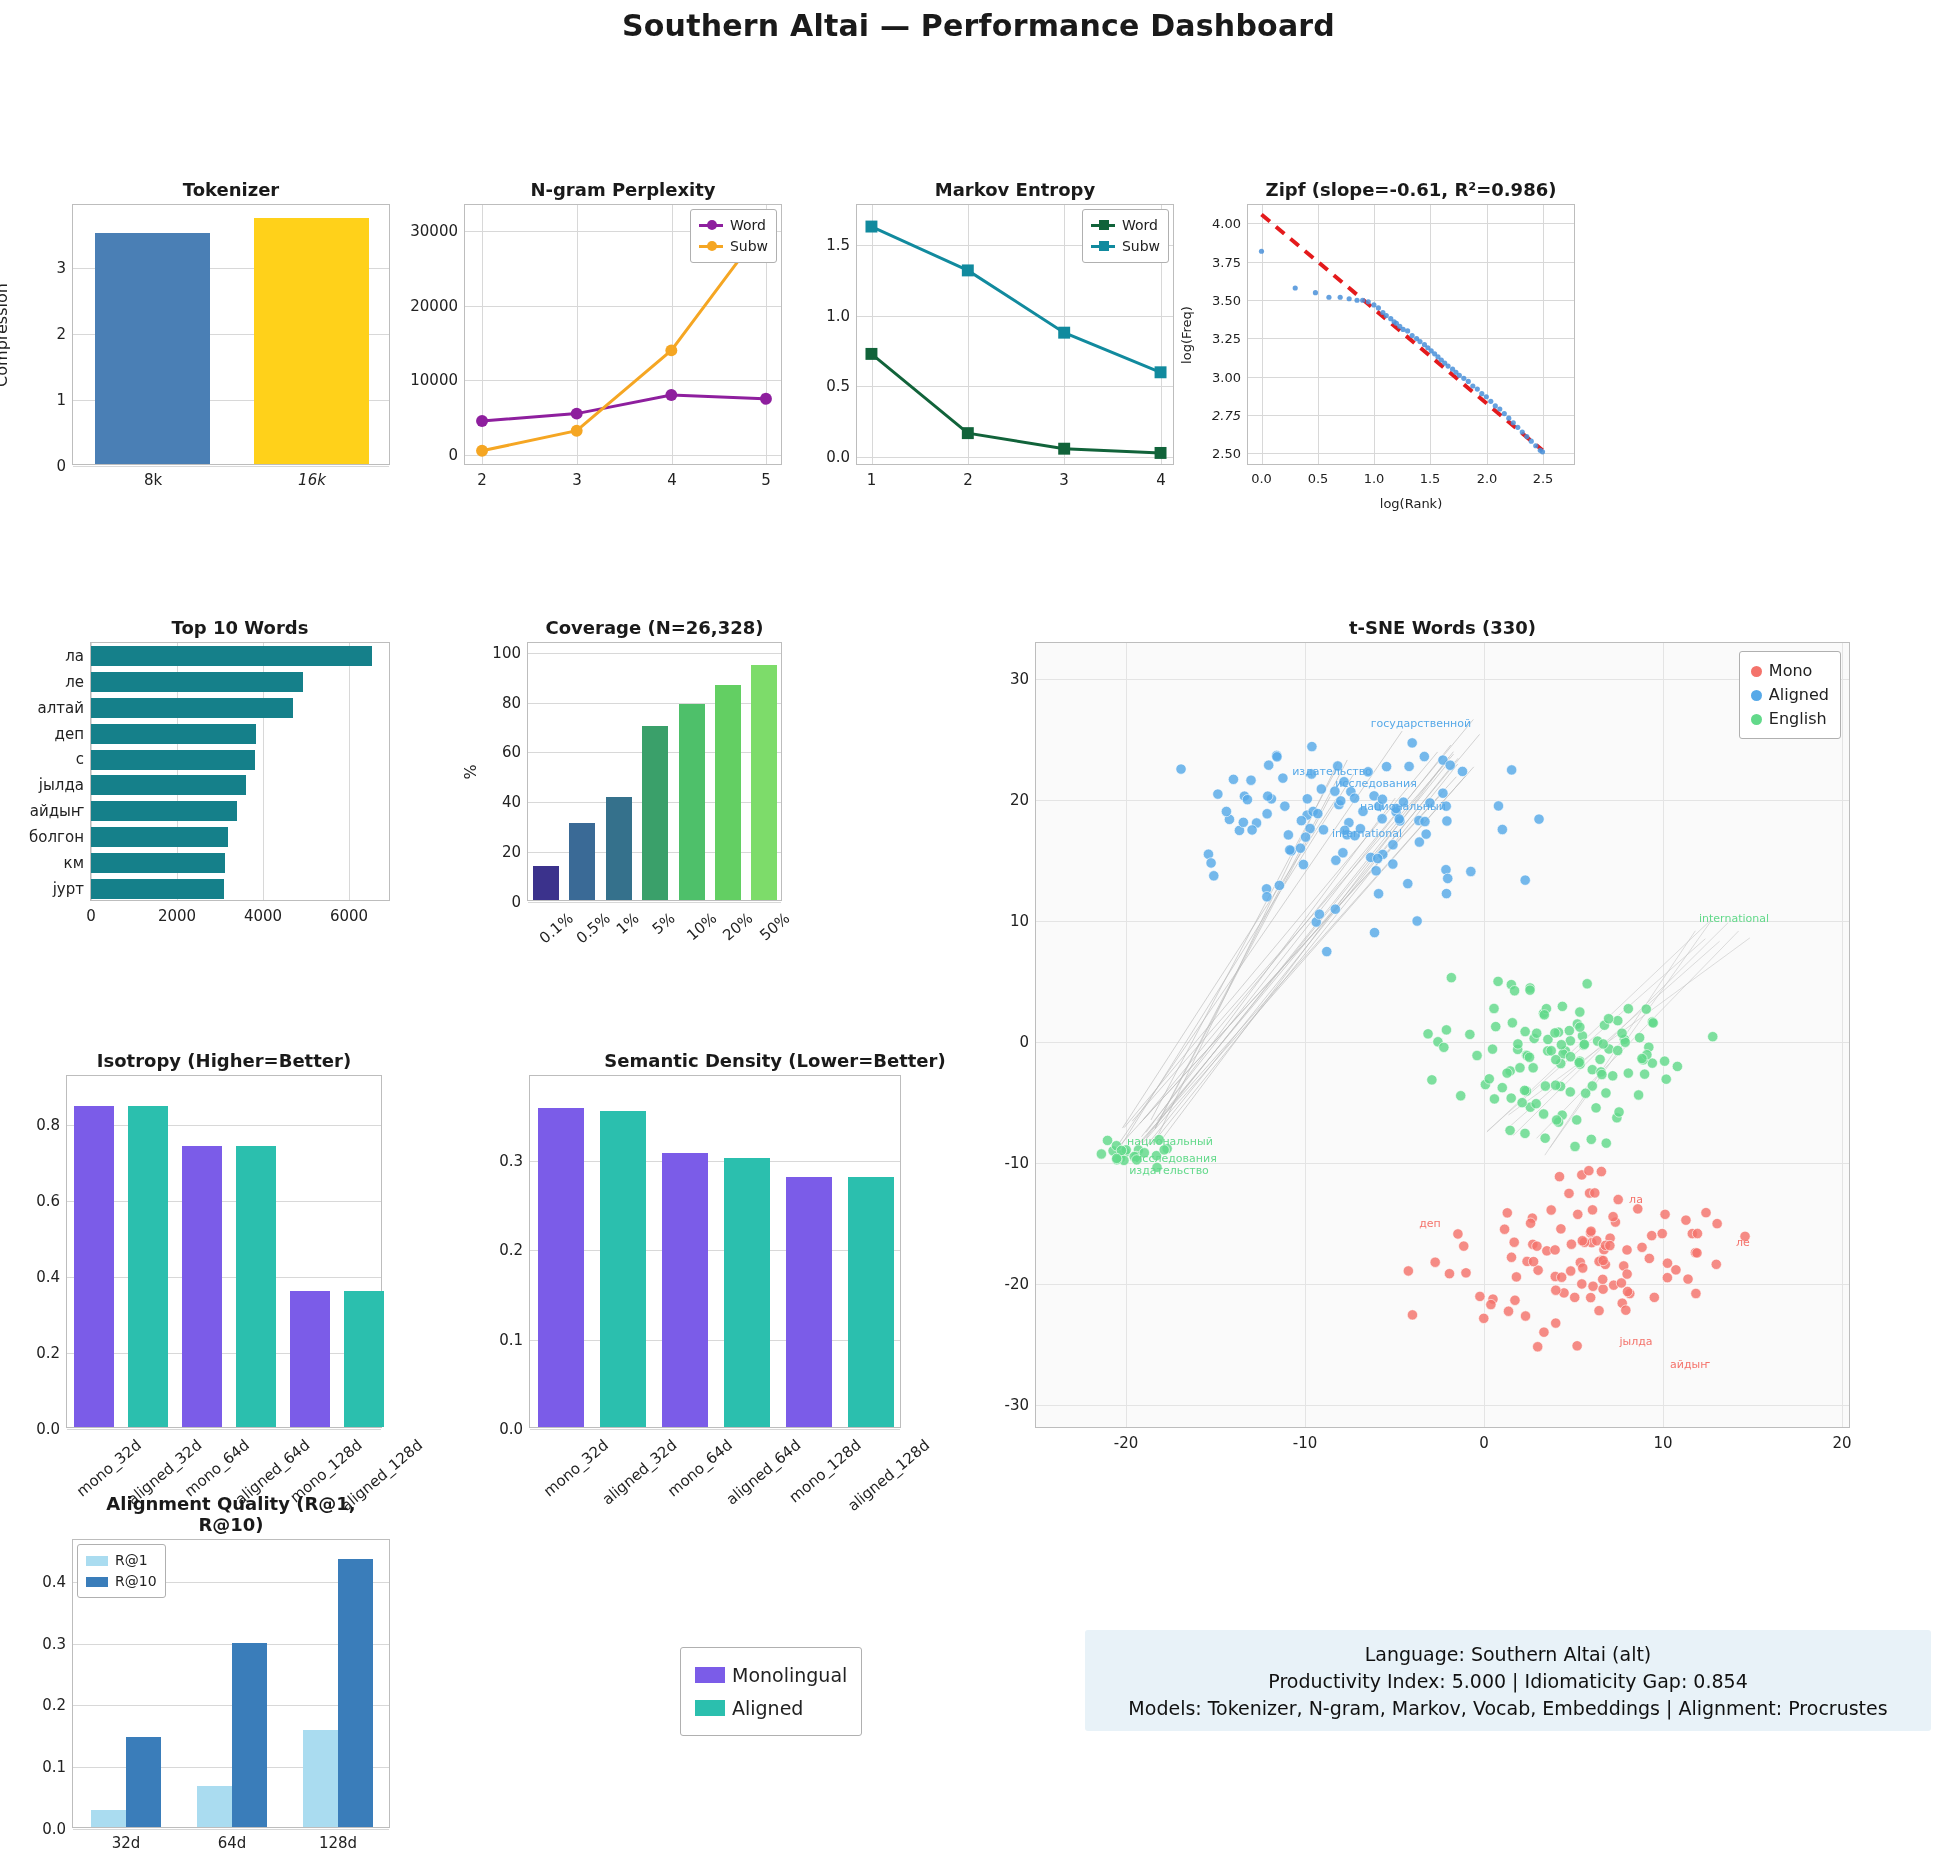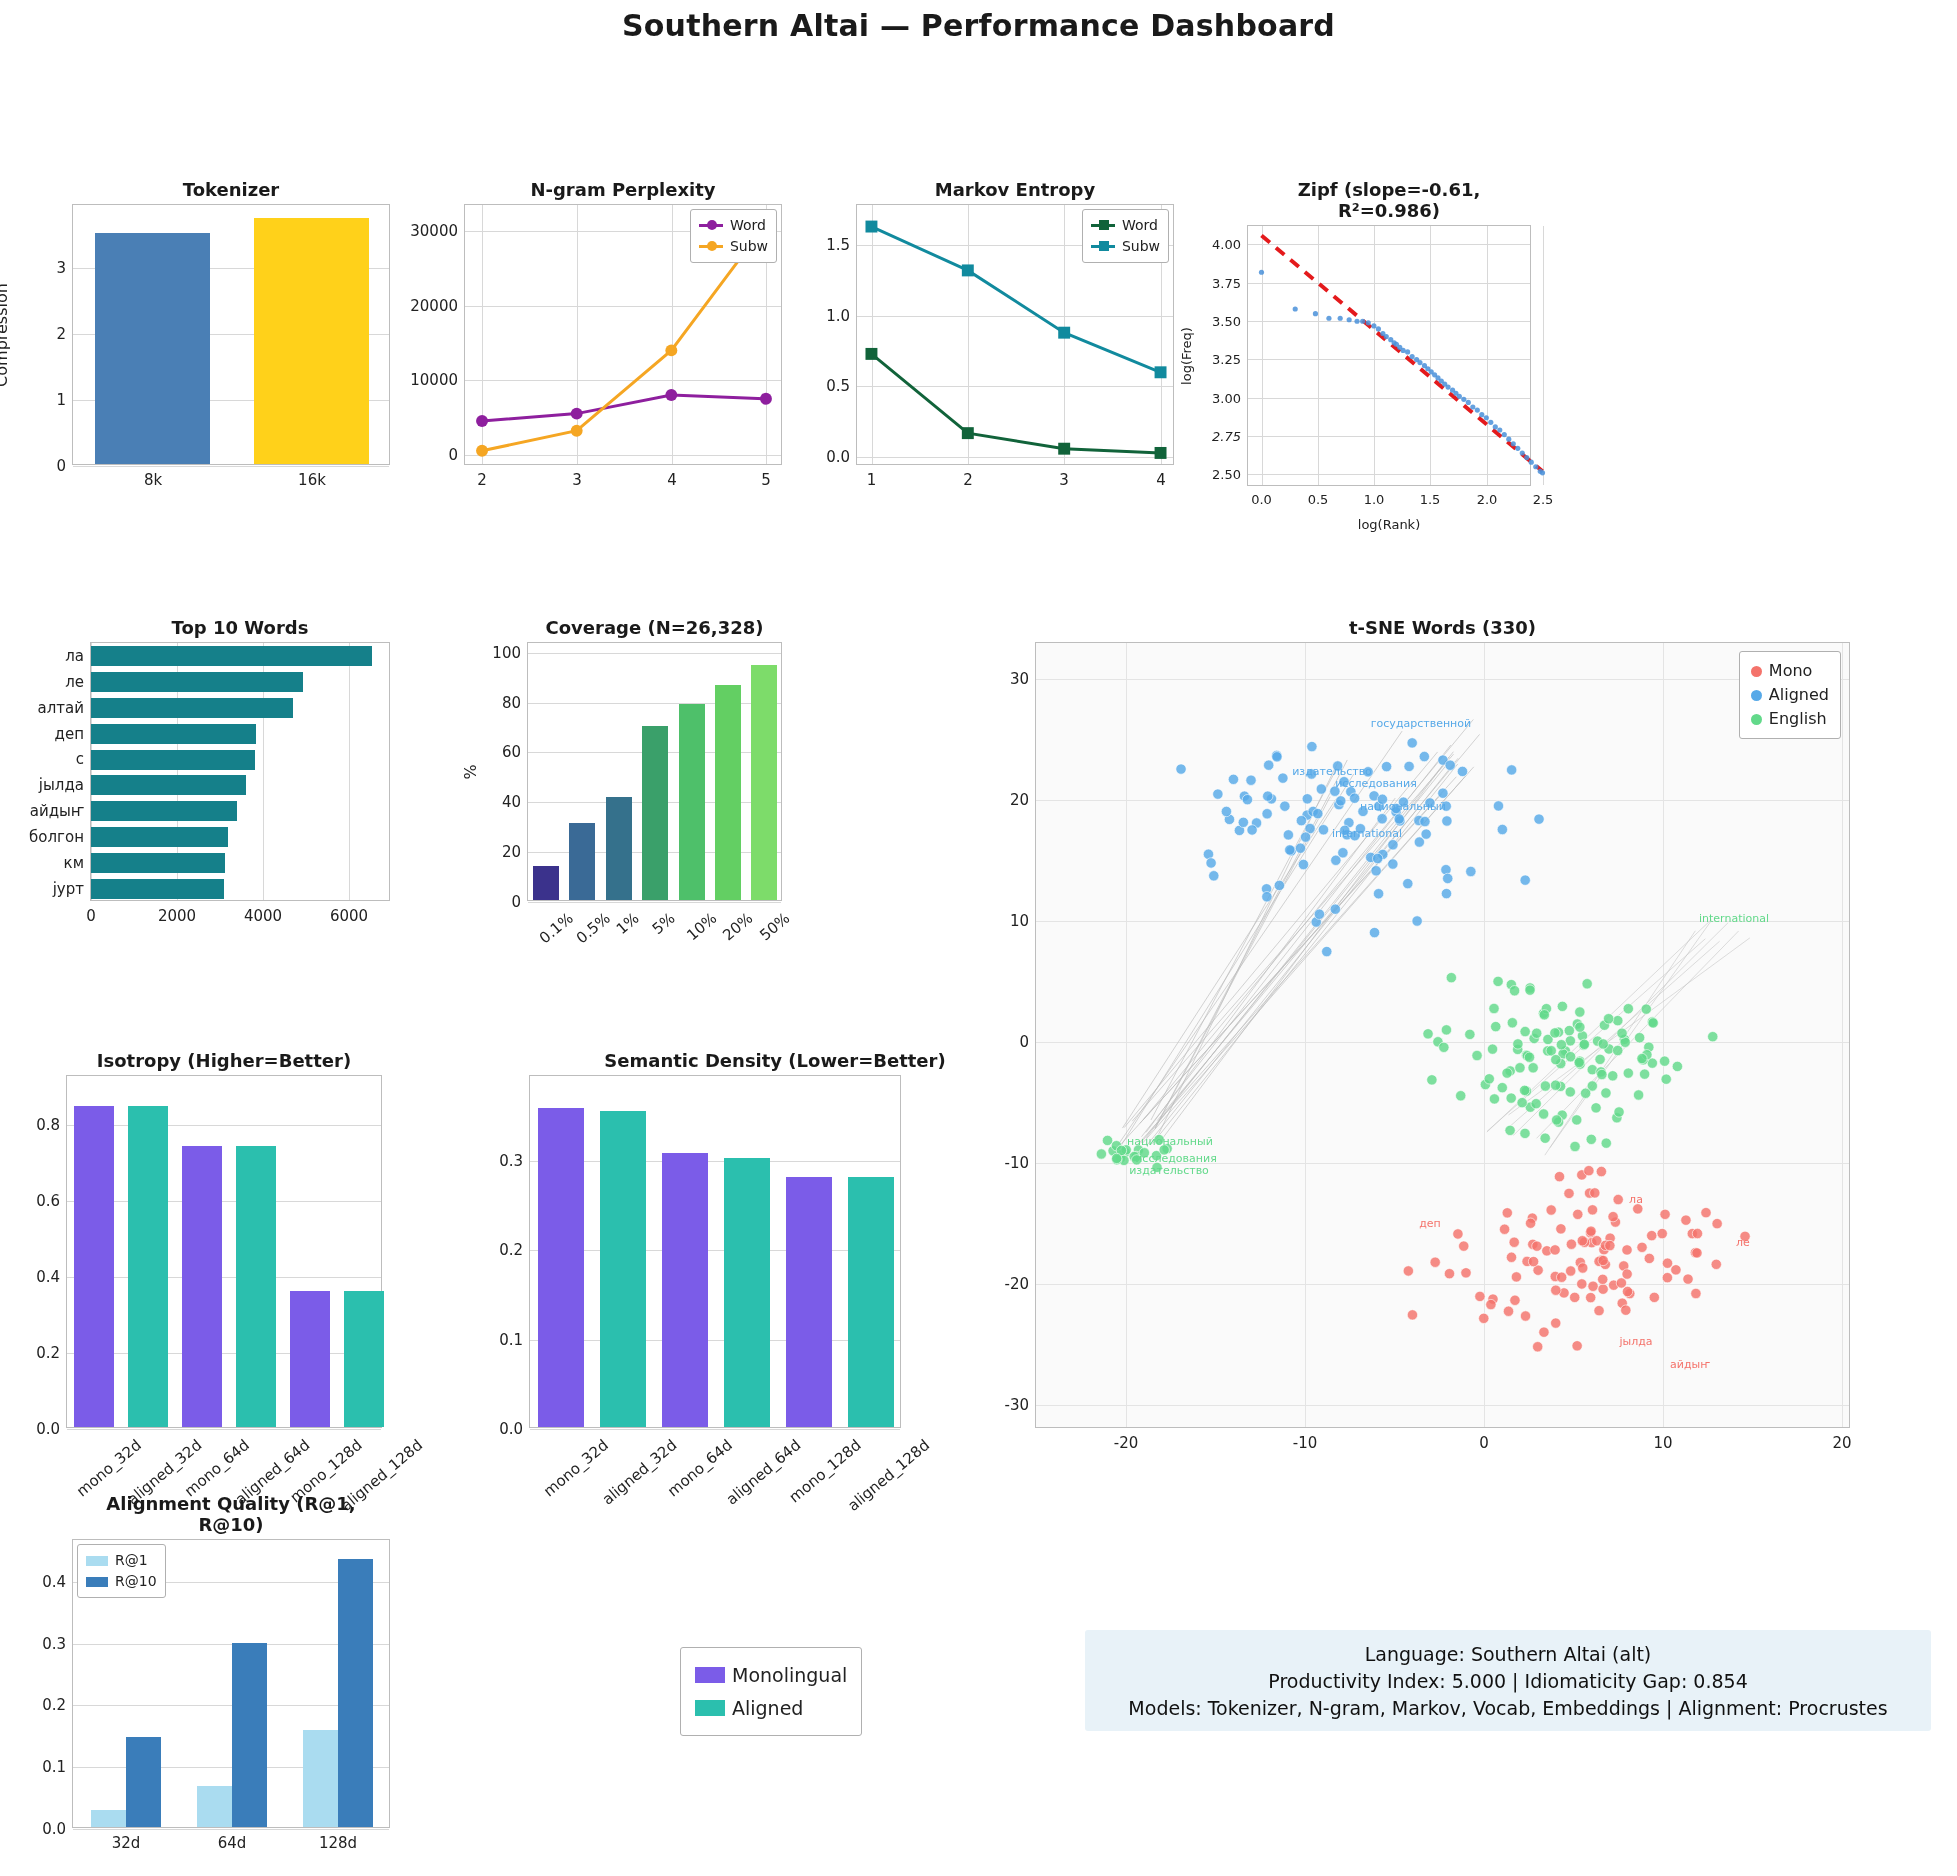--- a/index.html
+++ b/index.html
@@ -41,21 +41,21 @@
       <div class="ytick" style="top:261px;">0</div>
       <div class="grid-h" style="top:195px;"></div>
       <div class="ytick" style="top:195px;">1</div>
       <div class="grid-h" style="top:129px;"></div>
       <div class="ytick" style="top:129px;">2</div>
       <div class="grid-h" style="top:63px;"></div>
       <div class="ytick" style="top:63px;">3</div>
       <div class="bar" style="left:22px;width:115px;height:231px;background:#4a7fb5;"></div>
       <div class="bar" style="left:181px;width:115px;height:246px;background:#ffd11a;"></div>
       <div class="xtick" style="left:80px;">8k</div>
-      <div class="xtick" style="left:239px;">16k</div>
+      <div class="xtick" style="left:239px;font-style:italic;">16k</div>
     </div>
 </div>
 
 <div class="panel" style="left:464px;top:179px;width:318px;">
   <div class="panel-title">N-gram Perplexity</div>
   <div class="plot" id="p-ngram" style="height:261px;">
       <div class="grid-h" style="top:250px;"></div>
       <div class="ytick" style="top:250px;">0</div>
       <div class="grid-h" style="top:175px;"></div>
       <div class="ytick" style="top:175px;">10000</div>
@@ -141,21 +141,21 @@
         <div class="row">
           <span class="lineico" style="background:#118a9e;">
             <i style="background:#118a9e;"></i>
           </span>
           <span>Subw</span>
         </div>
       </div>
     </div>
 </div>
 
-<div class="panel" style="left:1247px;top:179px;width:284px;">
+<div class="panel" style="left:1247px;top:179px;width:328px;">
   <div class="panel-title">Zipf (slope=-0.61, R²=0.986)</div>
   <div class="plot" id="p-zipf" style="height:261px;">
     <div class="ylabel" style="left:-62px;top:130px;transform:translate(-50%,-50%) rotate(-90deg);font-size:13px;">log(Freq)</div>
     <div class="xlabel" style="left:50%;top:291px;transform:translateX(-50%);font-size:13px;">log(Rank)</div>
   <div class="grid-h" style="top:248px;"></div>
       <div class="ytick" style="top:248px;font-size:13px;">2.50</div>
       <div class="grid-h" style="top:210px;"></div>
       <div class="ytick" style="top:210px;font-size:13px;font-style:italic;">2.75</div>
       <div class="grid-h" style="top:172px;"></div>
       <div class="ytick" style="top:172px;font-size:13px;">3.00</div>

